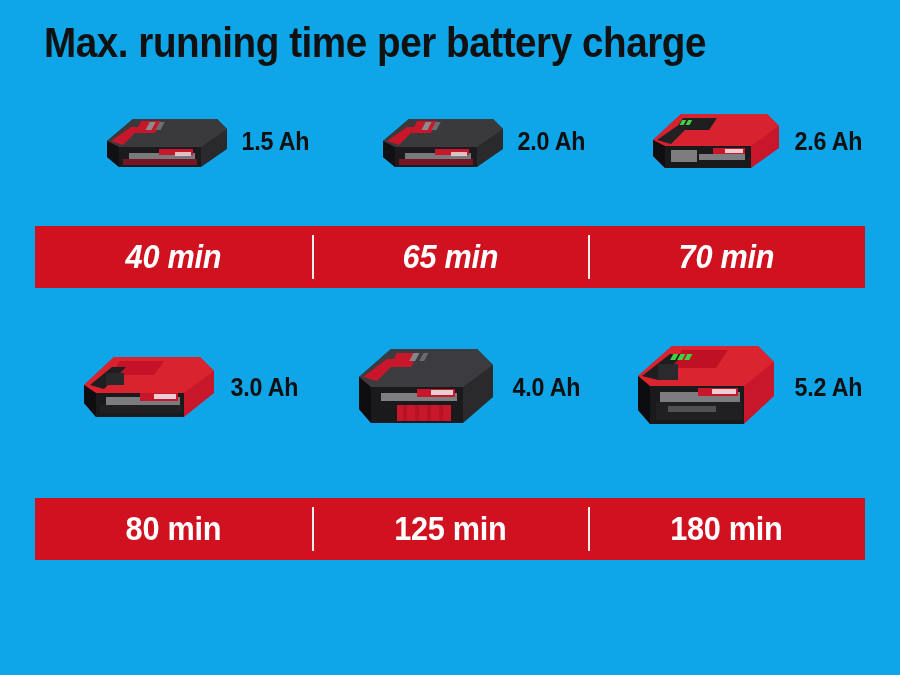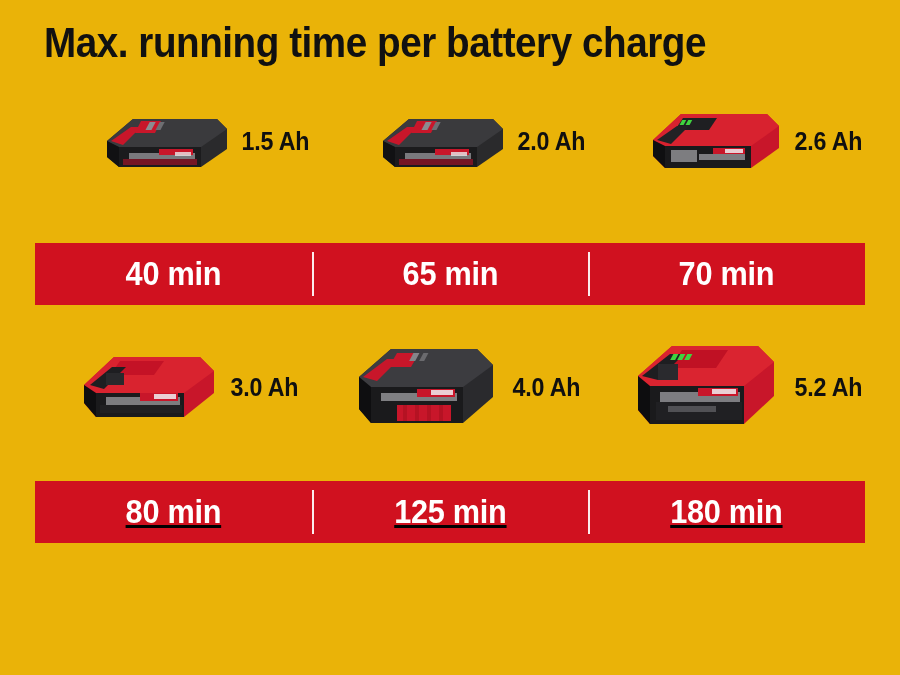--- a/index.html
+++ b/index.html
@@ -11,21 +11,21 @@
     width: 900px;
     height: 675px;
     overflow: hidden;
     font-family: "Liberation Sans", sans-serif;
     position: relative;
   }
 
   .page {
     position: absolute;
     inset: 0;
-    background: #eab308;
+    background: #0ea5e9;
   }
 
   
   .title {
     position: absolute;
     left: 44px;
     top: 18px;
     width: 830px;
     font-family: "Liberation Sans", sans-serif;
     font-weight: bold;
@@ -76,22 +76,22 @@
   
   .value-bar {
     position: absolute;
     left: 35px;
     width: 830px;
     height: 62px;
     background: #D0111F;
     display: flex;
     align-items: stretch;
   }
-  .value-bar.bar1 { top: 243px; }
-  .value-bar.bar2 { top: 481px; text-decoration: underline; }
+  .value-bar.bar1 { top: 226px; font-style: italic; }
+  .value-bar.bar2 { top: 498px; }
 
   .value-cell {
     flex: 1 1 0;
     position: relative;
     display: flex;
     align-items: center;
     justify-content: center;
   }
   .value-cell + .value-cell::before {
     content: "";

